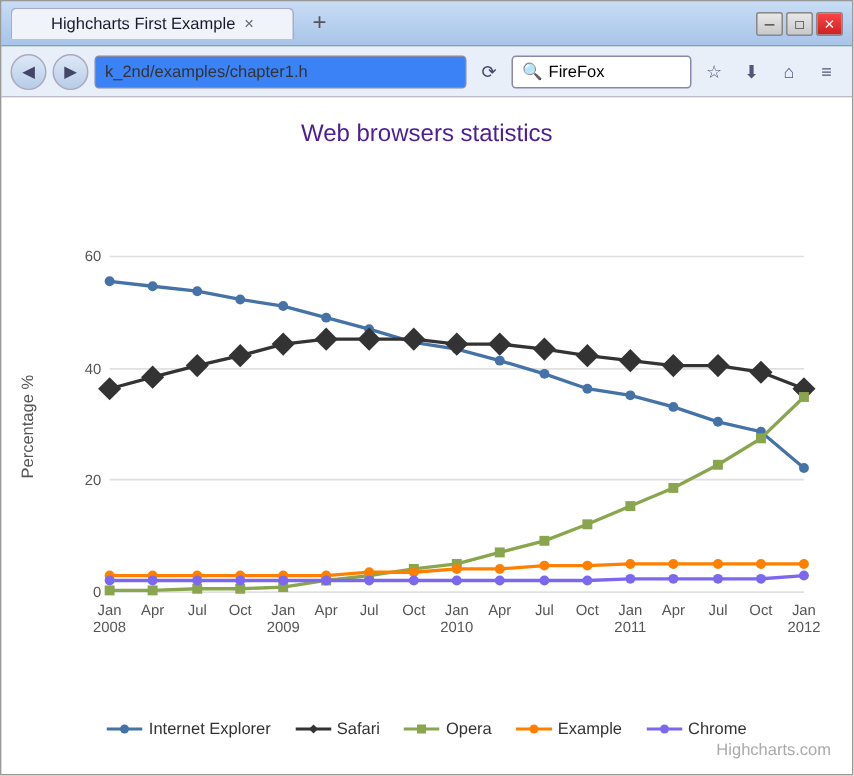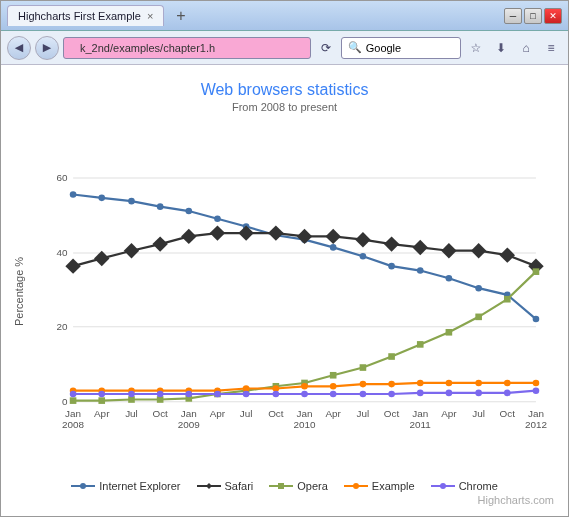--- a/index.html
+++ b/index.html
@@ -2,41 +2,41 @@
 <html><head>
   <meta charset="utf-8">
   <style>
     * { margin: 0; padding: 0; box-sizing: border-box; }
     body { font-family: Arial, sans-serif; font-size: 12px; background: #d4d0c8; width: 569px; height: 517px; overflow: hidden; }
 
     
     .window { width: 569px; height: 517px; border: 1px solid #999; display: flex; flex-direction: column; }
     .title-bar { background: linear-gradient(to bottom, #c8ddf5, #a8c4e8); height: 30px; display: flex; align-items: center; padding: 0 6px; border-bottom: 1px solid #7aa; user-select: none; }
     .title-bar-text { font-size: 12px; color: #1a1a2e; flex: 1; display: flex; align-items: center; gap: 8px; }
-    .tab { background: #f0f4fa; border: 1px solid #aac; border-bottom: none; padding: 4px 10px; font-size: 11px; border-radius: 4px 4px 0 0; display: flex; align-items: center; gap: 6px; }
+    .tab { background: #f0f4fa; border: 1px solid #aac; border-bottom: none; padding: 4px 26px; font-size: 11px; border-radius: 4px 4px 0 0; display: flex; align-items: center; gap: 6px; }
     .tab-close { color: #666; font-size: 11px; cursor: pointer; }
     .new-tab { color: #555; font-size: 16px; padding: 0 4px; cursor: pointer; }
     .window-controls { display: flex; gap: 2px; }
     .win-btn { width: 18px; height: 16px; border: 1px solid #888; border-radius: 2px; display: flex; align-items: center; justify-content: center; font-size: 9px; cursor: pointer; }
     .win-min { background: linear-gradient(to bottom, #e8e8e8, #c8c8c8); }
     .win-max { background: linear-gradient(to bottom, #e8e8e8, #c8c8c8); }
     .win-close { background: linear-gradient(to bottom, #f44, #c22); color: white; }
 
     
     .address-bar { background: #e8eff8; height: 34px; display: flex; align-items: center; padding: 0 6px; gap: 4px; border-bottom: 1px solid #bbc; }
     .nav-btn { width: 24px; height: 24px; border: 1px solid #aab; border-radius: 12px; background: linear-gradient(to bottom, #dce8f8, #b8cce8); display: flex; align-items: center; justify-content: center; cursor: pointer; font-size: 11px; color: #446; }
-    .url-box { flex: 1; height: 22px; border: 1px solid #88a; border-radius: 3px; background: #f9a8d4; padding: 0 16px; font-size: 11px; display: flex; align-items: center; color: #333; }
+    .url-box { flex: 1; height: 22px; border: 1px solid #88a; border-radius: 3px; background: #3b82f6; padding: 0 6px; font-size: 11px; display: flex; align-items: center; color: #333; }
     .refresh-btn { width: 22px; height: 22px; display: flex; align-items: center; justify-content: center; cursor: pointer; font-size: 12px; color: #446; }
     .search-box { width: 120px; height: 22px; border: 1px solid #88a; border-radius: 3px; background: white; padding: 0 6px; font-size: 11px; display: flex; align-items: center; gap: 4px; }
     .nav-icons { display: flex; gap: 3px; }
     .nav-icon { width: 22px; height: 22px; display: flex; align-items: center; justify-content: center; font-size: 12px; color: #557; cursor: pointer; }
 
     
     .chart-container { flex: 1; background: white; padding: 10px; display: flex; flex-direction: column; align-items: center; position: relative; }
-    .chart-title { font-size: 16px; color: #3b82f6; margin-top: 6px; font-weight: normal; }
+    .chart-title { font-size: 16px; color: #4c1d95; margin-top: 6px; font-weight: normal; }
     .chart-subtitle { font-size: 11px; color: #666; margin-top: 2px; }
     .chart-body { width: 100%; flex: 1; position: relative; display: flex; }
     .y-axis-label { writing-mode: vertical-rl; transform: rotate(180deg); font-size: 11px; color: #555; display: flex; align-items: center; justify-content: center; width: 16px; margin-right: 2px; }
     .chart-inner { flex: 1; position: relative; }
     svg.chart { width: 100%; height: 100%; }
     .legend { display: flex; gap: 16px; align-items: center; margin-top: 4px; flex-wrap: wrap; justify-content: center; padding: 6px 0 2px; }
     .legend-item { display: flex; align-items: center; gap: 4px; font-size: 11px; color: #333; }
     .highcharts-credit { font-size: 11px; color: #aaa; text-align: right; width: 100%; padding-right: 4px; }
   </style>
 </head>
@@ -61,33 +61,32 @@
 
   <div class="address-bar">
     <div class="nav-btn">◀</div>
     <div class="nav-btn">▶</div>
     <div class="url-box">
       <span>k_2nd/examples/chapter1.h</span>
     </div>
     <div class="refresh-btn">⟳</div>
     <div class="search-box">
       <span style="color:#4488cc;font-size:11px;">🔍</span>
-      <span>Google</span>
+      <span>FireFox</span>
     </div>
     <div class="nav-icons">
       <div class="nav-icon">☆</div>
       <div class="nav-icon">⬇</div>
       <div class="nav-icon">⌂</div>
       <div class="nav-icon">≡</div>
     </div>
   </div>
 
   <div class="chart-container">
     <div class="chart-title">Web browsers statistics</div>
-    <div class="chart-subtitle">From 2008 to present</div>
 
     <div class="chart-body">
       <div class="y-axis-label">Percentage %</div>
       <div class="chart-inner">
         <svg class="chart" viewBox="0 0 480 260">
 
           <defs>
             <style>
               .axis-text { font-size: 9px; fill: #555; }
               .grid-line { stroke: #e0e0e0; stroke-width: 1; }

